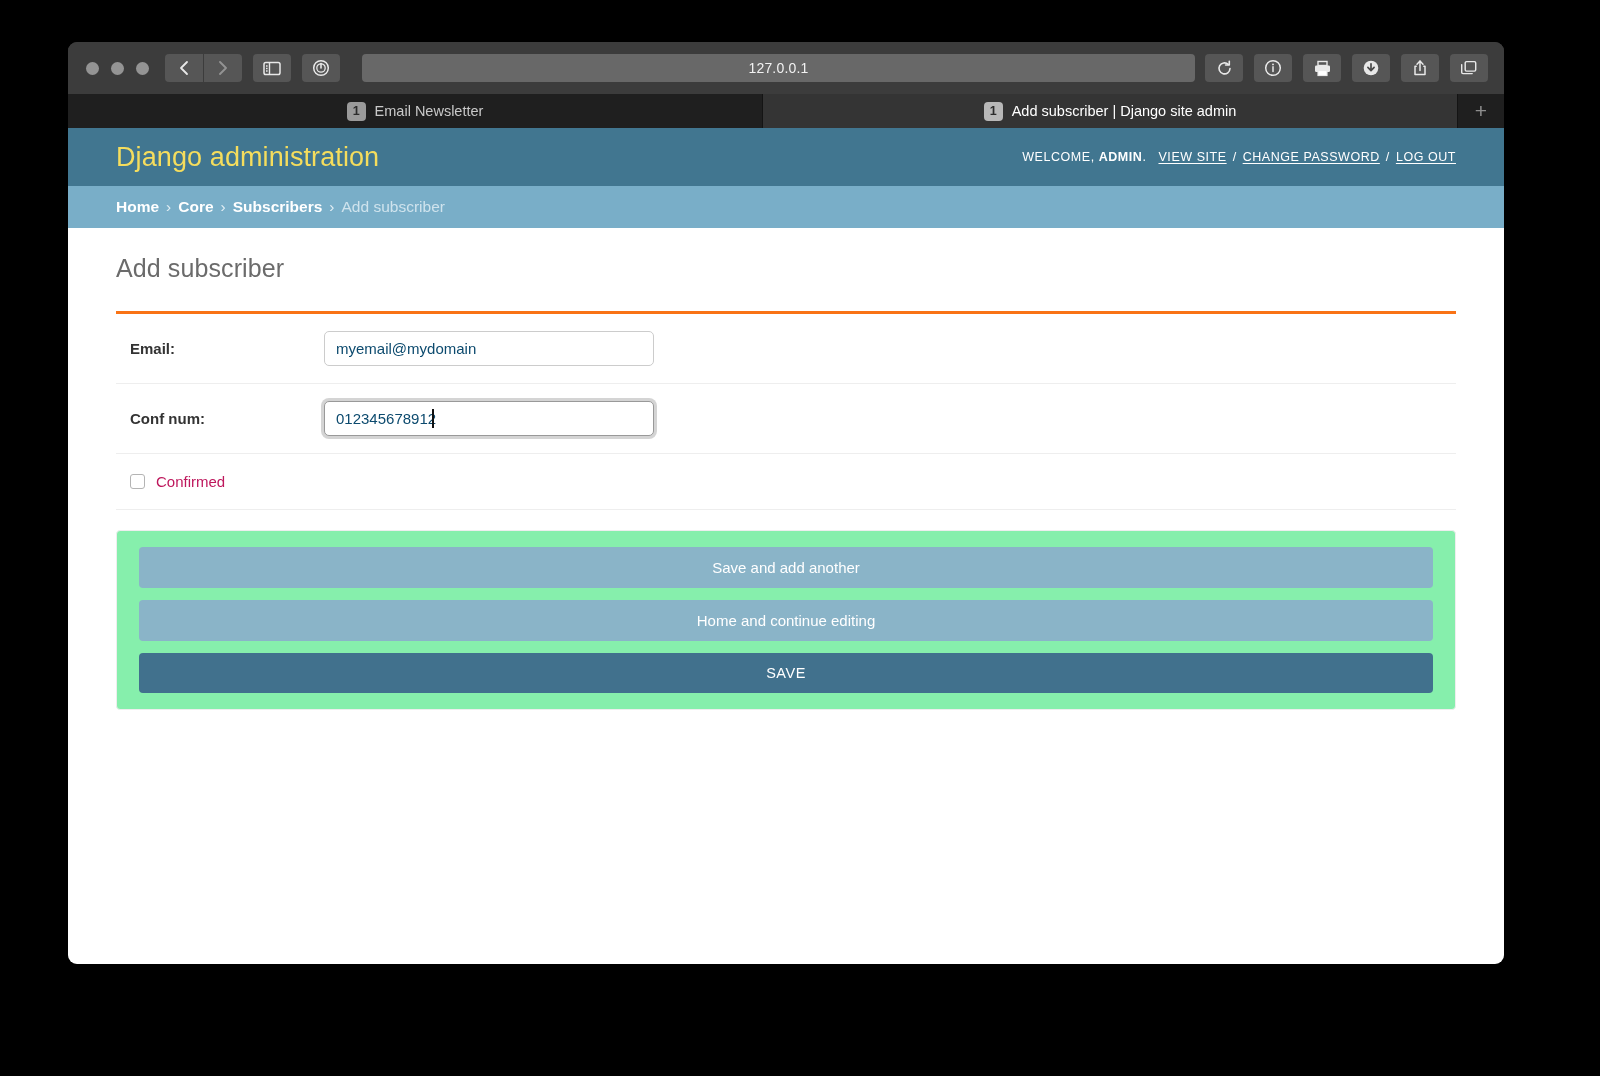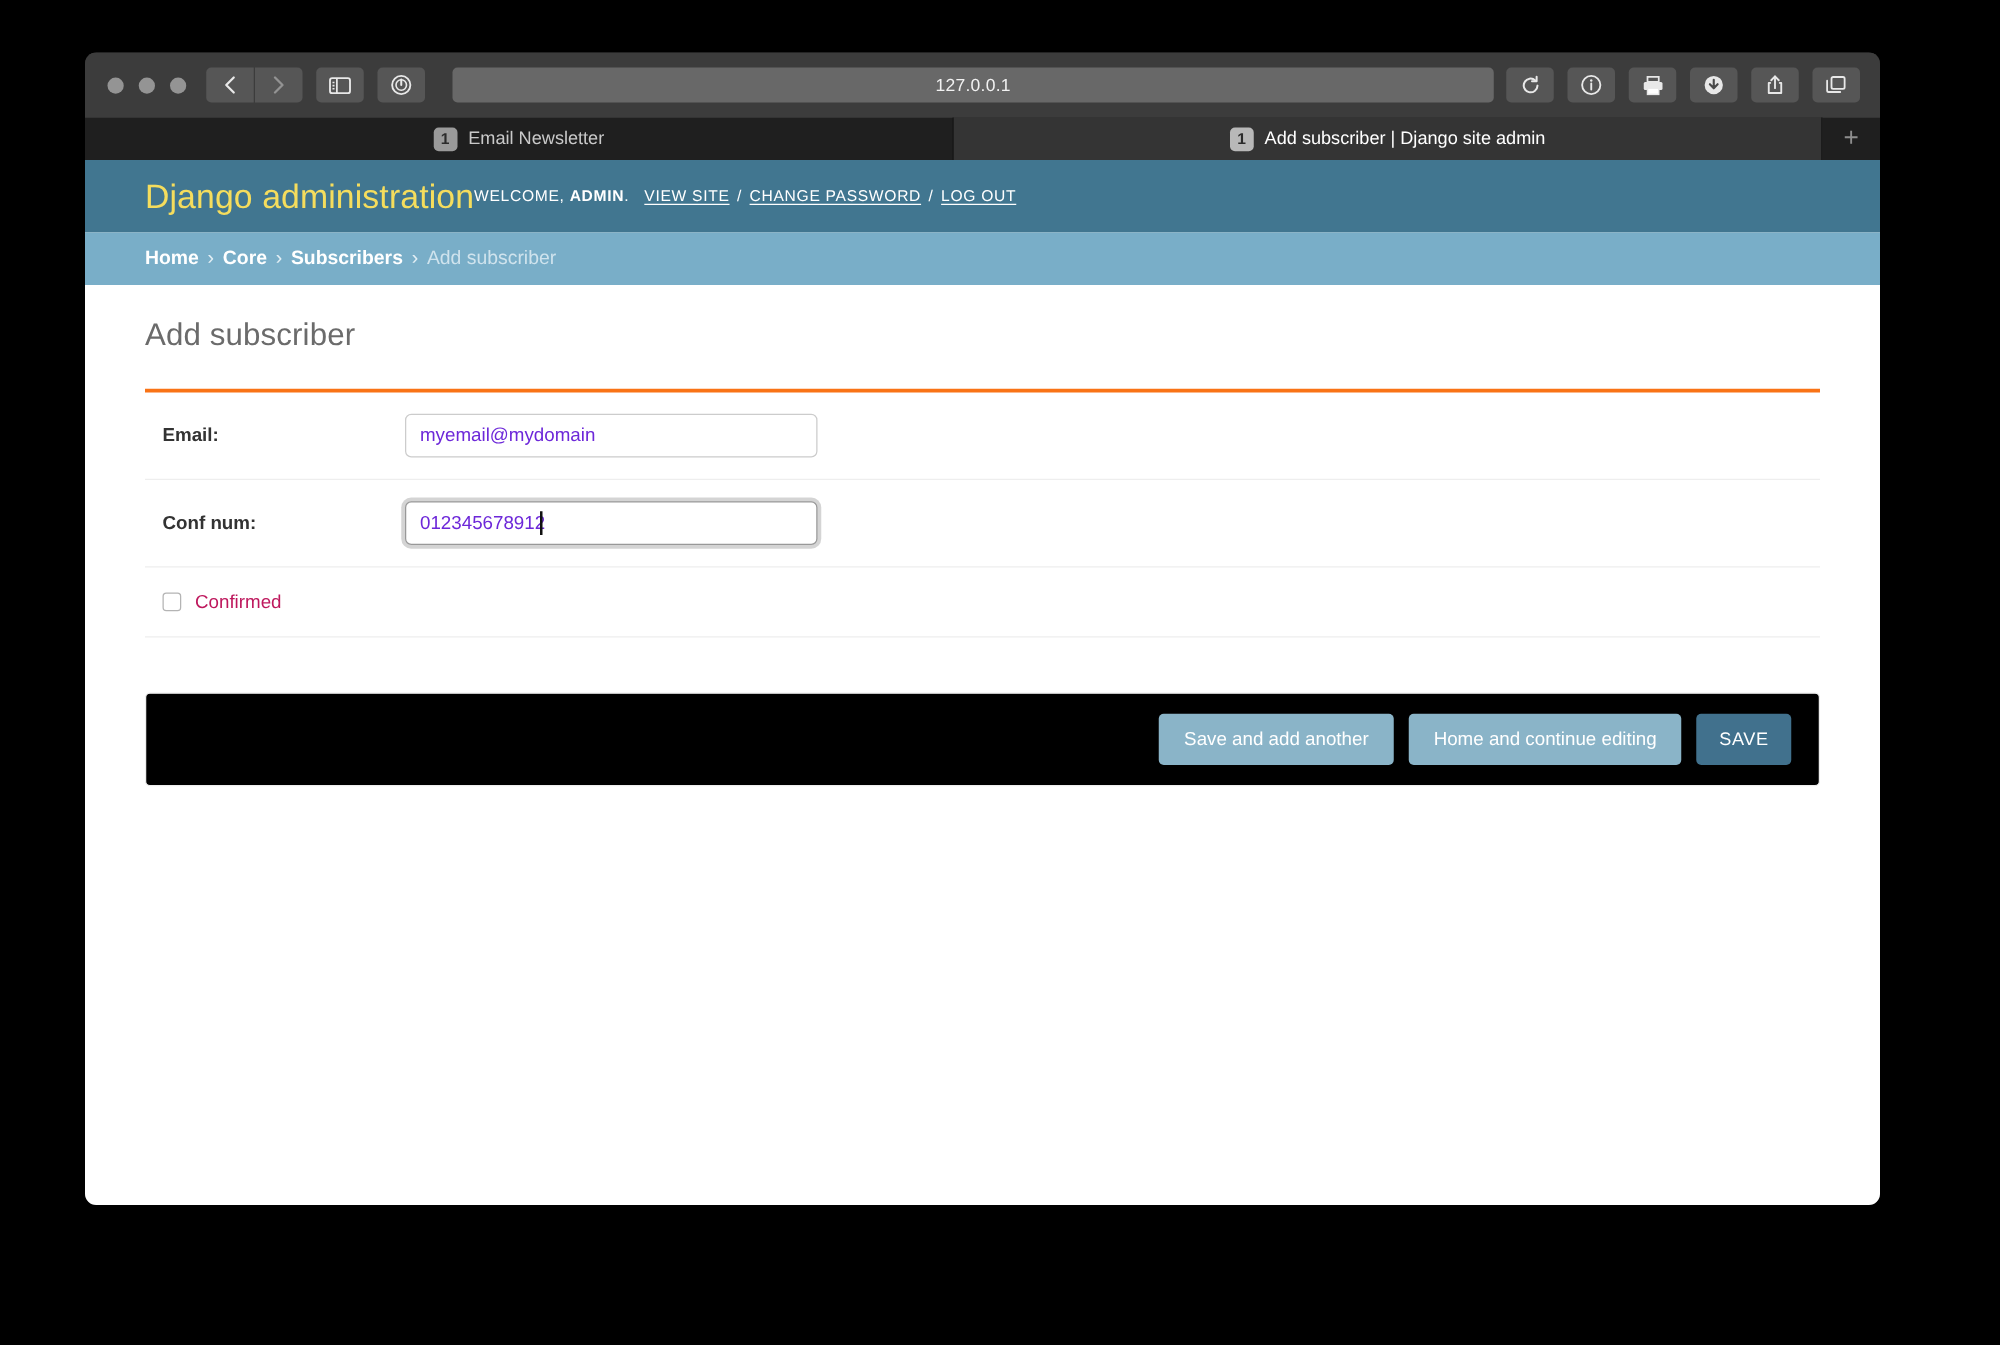--- a/index.html
+++ b/index.html
@@ -117,20 +117,21 @@
 
   
   .page { background: #ffffff; height: 836px; position: relative; }
 
   .dj-header {
     background: #417690;
     height: 58px;
     display: flex;
     align-items: center;
     padding: 0 48px 0 48px;
+    justify-content: space-between;
   }
   .site-name {
     color: #f5dd5d;
     font-size: 27px;
     font-weight: 300;
     letter-spacing: 0.1px;
   }
   .user-tools {
     color: #ffffff;
     font-size: 12.5px;
@@ -187,21 +188,21 @@
     font-weight: bold;
     color: #333333;
     padding-left: 14px;
   }
   .text-input {
     width: 330px;
     height: 35px;
     border: 1px solid #cccccc;
     border-radius: 5px;
     font-size: 15px;
-    color: #6d28d9;
+    color: #0c4a6e;
     padding: 0 11px;
     font-family: "Liberation Sans", sans-serif;
     background: #ffffff;
     outline: none;
   }
   .input-wrap { position: relative; display: inline-block; }
   .input-wrap.focused .text-input {
     border: 1px solid #999999;
     box-shadow: 0 0 0 3px rgba(160,160,160,0.45);
   }
@@ -225,28 +226,29 @@
     width: 15px; height: 15px;
     border: 1px solid #b4b4b4;
     border-radius: 3px;
     background: #ffffff;
     margin-right: 11px;
   }
   .checkbox-label { font-size: 15px; color: #be185d; }
 
   
   .submit-row {
-    margin-top: 44px;
-    background: #000000;
+    margin-top: 20px;
+    background: #86efac;
     border: 1px solid #eeeeee;
     border-radius: 4px;
     padding: 16px 22px;
     display: flex;
     justify-content: flex-end;
     gap: 12px;
+    flex-direction: column;
   }
   .btn {
     border: none;
     border-radius: 4px;
     font-family: "Liberation Sans", sans-serif;
     font-size: 15px;
     padding: 12px 20px;
     cursor: pointer;
     color: #ffffff;
   }

